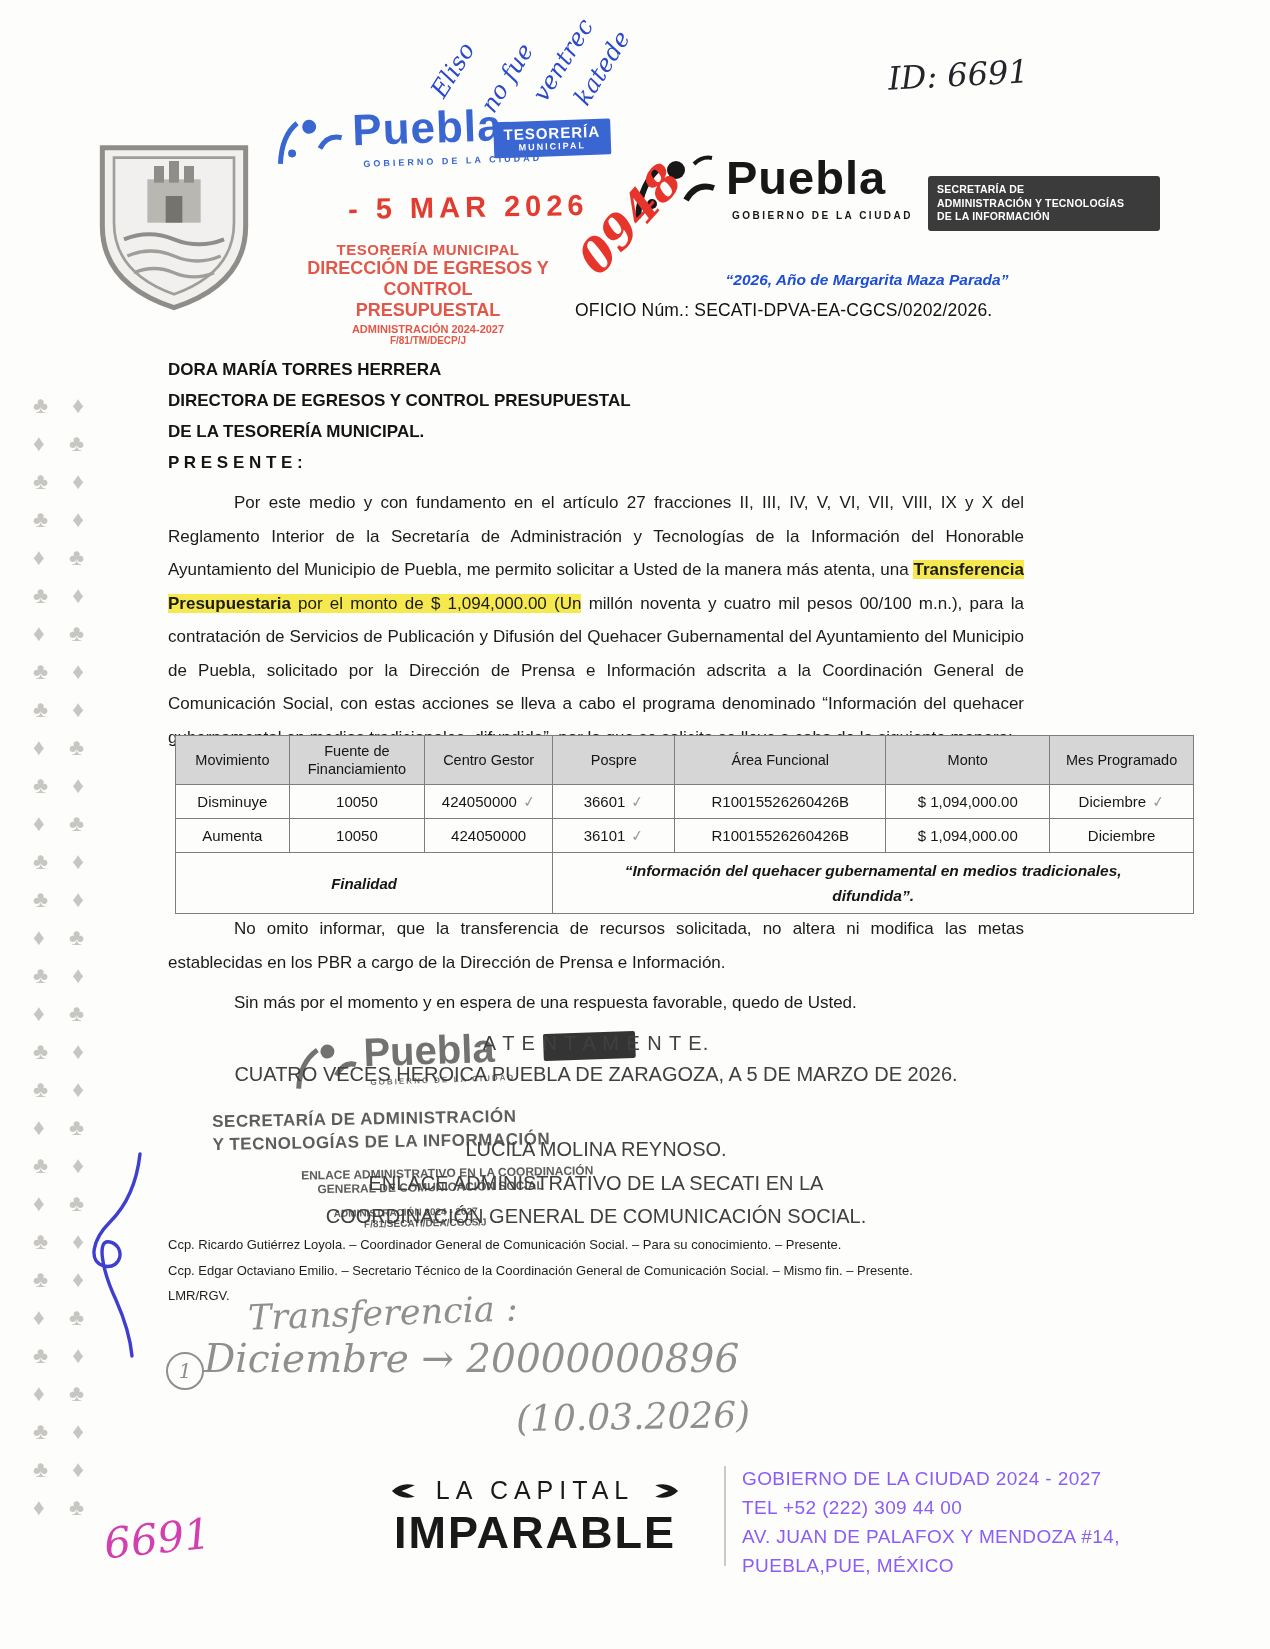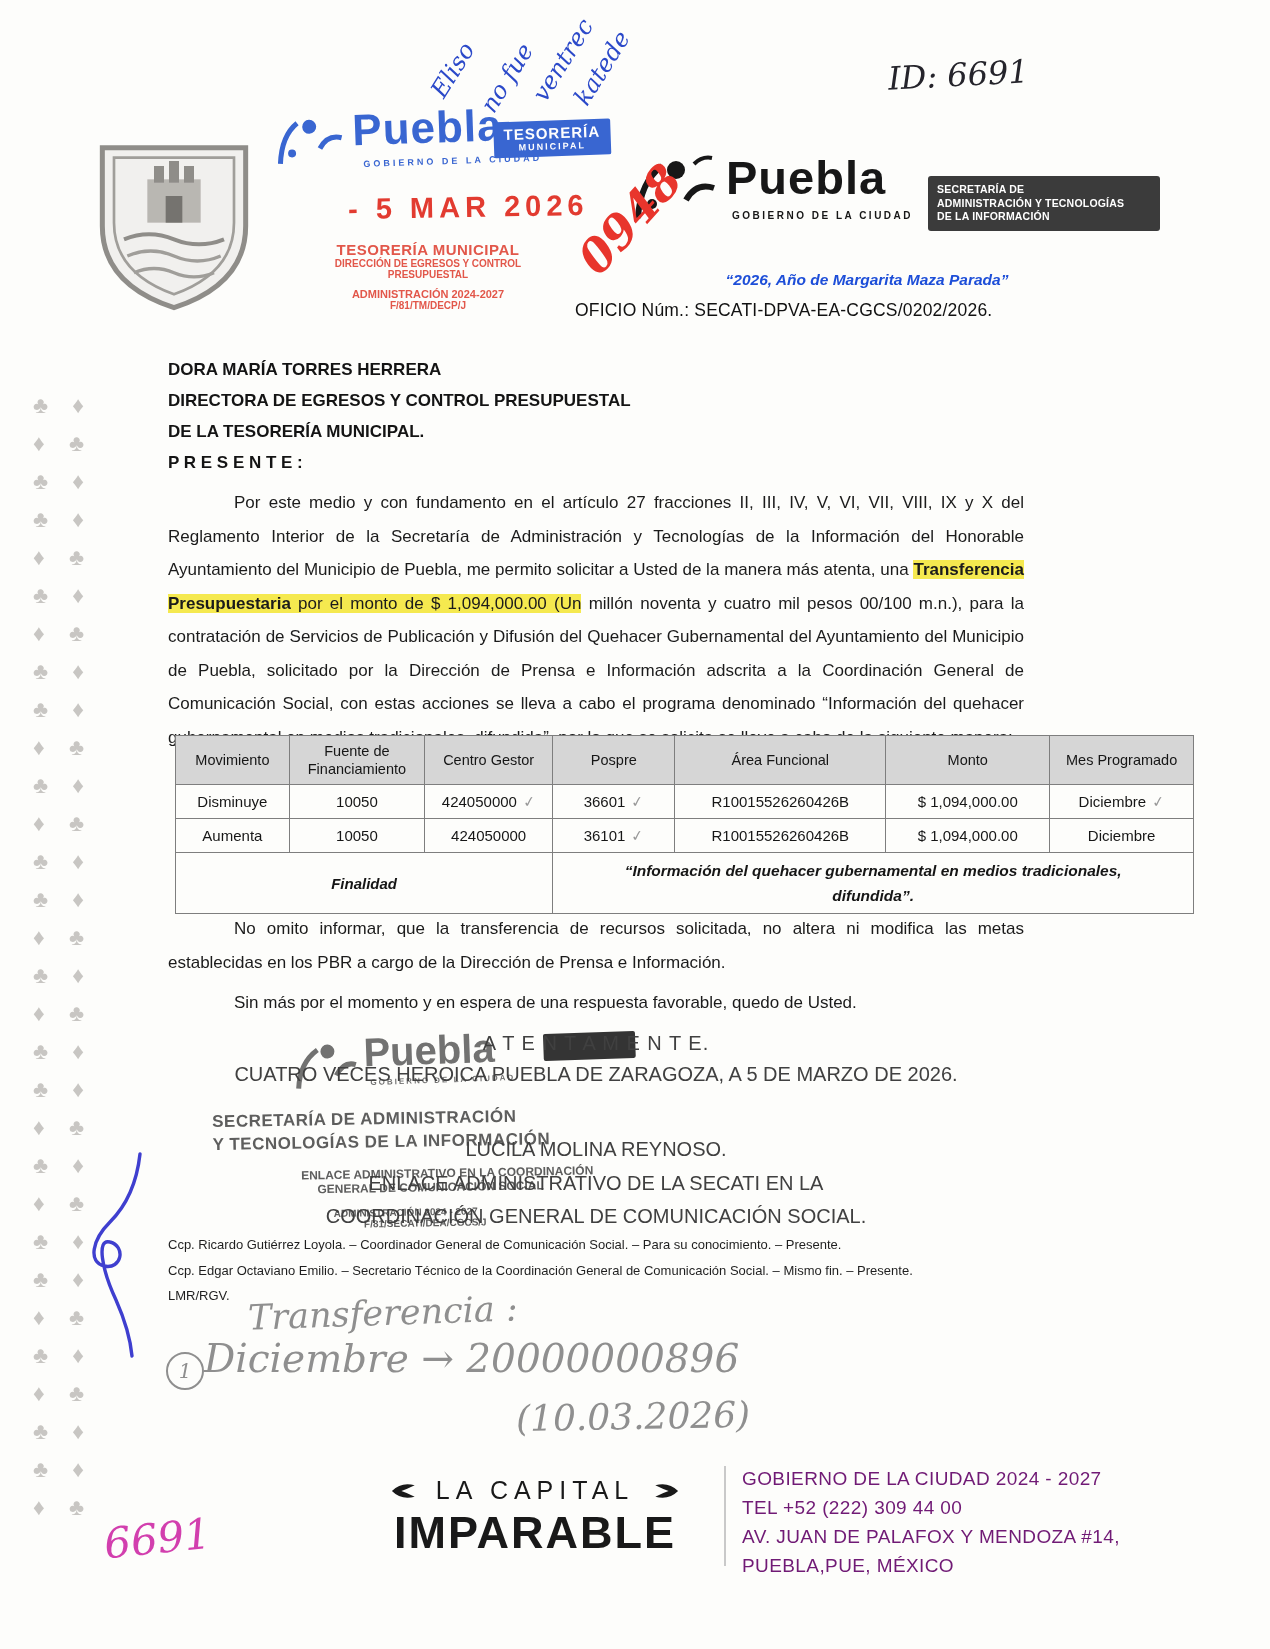--- a/index.html
+++ b/index.html
@@ -26,22 +26,22 @@
   .blue-stamp .brand { position:absolute; left:85px; top:4px; font-size:44px; font-weight:bold; letter-spacing:1px; }
   .blue-stamp .brand-sub { position:absolute; left:95px; top:58px; font-size:9px; font-weight:bold; letter-spacing:3px; }
   .blue-stamp .box { position:absolute; left:226px; top:26px; background:#2f5ecf; color:#fff; padding:4px 10px 5px; border-radius:2px; text-align:center; }
   .blue-stamp .box .b1 { font-size:15px; font-weight:bold; letter-spacing:1px; }
   .blue-stamp .box .b2 { font-size:9px; font-weight:bold; letter-spacing:2px; }
 
   .date-stamp { left:348px; top:191px; font-size:29px; font-weight:bold; color:#e23b30; letter-spacing:5px; transform:rotate(-1deg); z-index:2; }
 
   .red-office { left:282px; top:241px; width:292px; text-align:center; color:#e2574a; z-index:2; }
   .red-office .r1 { font-size:15px; font-weight:bold; letter-spacing:.5px; }
-  .red-office .r2, .red-office .r3 { font-size:10px; font-weight:bold; }
-  .red-office .r4 { font-size:11px; font-weight:bold; margin-top:8px; }
+  .red-office .r2, .red-office .r3 { font-size:18px; font-weight:bold; }
+  .red-office .r4 { font-size:11px; font-weight:bold; margin-top:2px; }
   .red-office .r5 { font-size:10px; font-weight:bold; }
 
   .folio-red { left:566px; top:192px; font-size:46px; color:#e8352c; transform:rotate(-48deg); z-index:3; font-weight:bold; }
 
   
   .hdr-logo { left:622px; top:148px; width:530px; height:100px; color:#171717; z-index:2; }
   .hdr-logo .brand { position:absolute; left:104px; top:2px; font-size:47px; font-weight:bold; letter-spacing:1px; }
   .hdr-logo .brand-sub { position:absolute; left:110px; top:62px; font-size:10px; font-weight:bold; letter-spacing:2.5px; }
   .hdr-logo .dark-box { position:absolute; left:306px; top:28px; width:214px; background:#3b3b3b; color:#fff; padding:7px 9px; border-radius:3px; }
   .hdr-logo .dark-box div { font-size:10.5px; font-weight:bold; line-height:13.5px; letter-spacing:.2px; }
@@ -109,21 +109,21 @@
   .note-line { left:204px; top:1336px; font-size:39px; }
   .note-date { left:516px; top:1396px; font-size:36px; transform:rotate(-1deg); }
   .bottom-id { left:104px; top:1514px; font-size:42px; color:#d23fae; transform:rotate(-6deg); z-index:4; }
 
   
   .footer-logo { left:383px; top:1476px; width:304px; text-align:center; color:#191919; z-index:2; }
   .footer-logo .cap-row { display:flex; align-items:center; justify-content:center; gap:8px; }
   .footer-logo .cap { font-size:25px; font-weight:normal; letter-spacing:6px; }
   .footer-logo .imp { font-size:45px; font-weight:bold; letter-spacing:2px; margin-top:2px; }
   .footer-divider { left:724px; top:1466px; width:2px; height:100px; background:#c9c9c9; z-index:1; }
-  .footer-address { left:742px; top:1464px; font-size:19px; line-height:29px; color:#701a75; letter-spacing:.4px; z-index:2; }
+  .footer-address { left:742px; top:1464px; font-size:19px; line-height:29px; color:#8b5cf6; letter-spacing:.4px; z-index:2; }
 </style>
 </head>
 <body>
 
 <div class="page">
 
   <div class="abs deco-pattern">♣ ♦
 ♦ ♣
 ♣ ♦
 ♣ ♦

